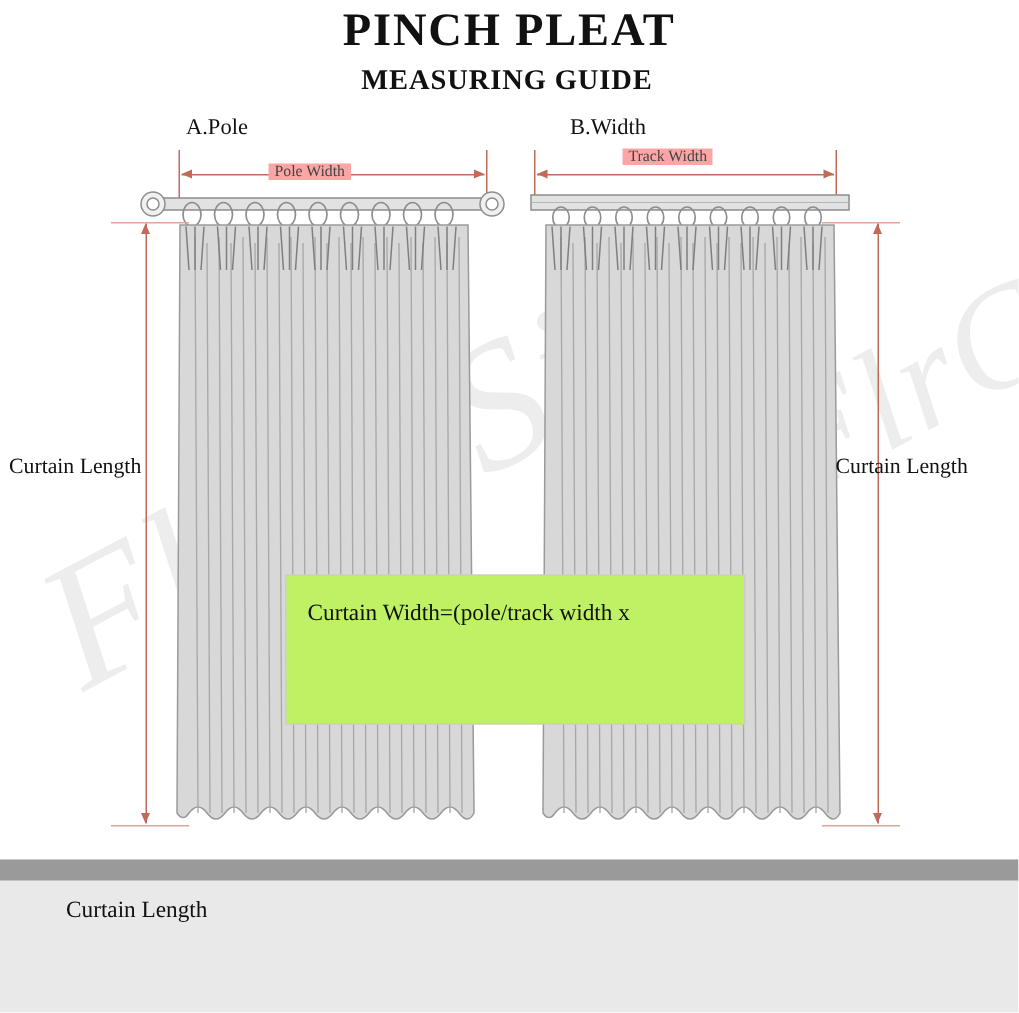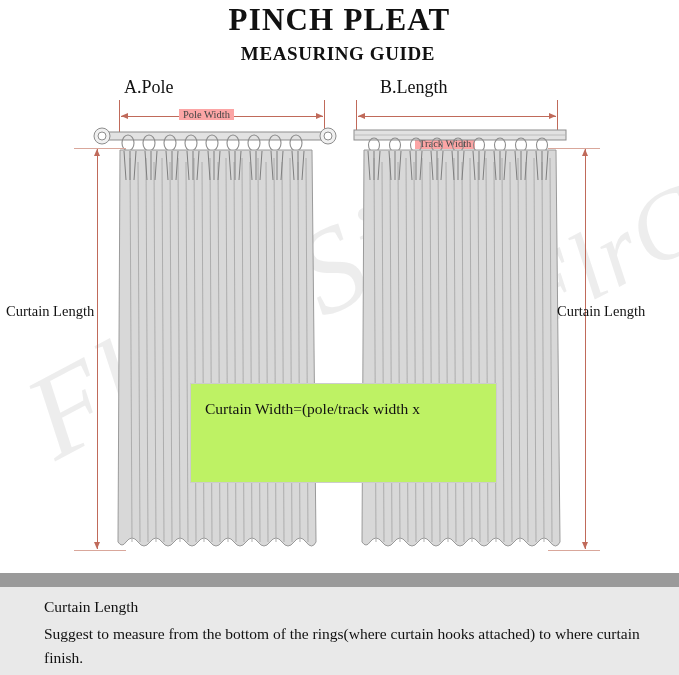--- a/index.html
+++ b/index.html
@@ -41,21 +41,21 @@
     text-align: center;
     font-size: 19px;
     font-weight: bold;
     letter-spacing: 0.6px;
     color: #111;
   }
 
   
   .panel-label {
     position: absolute;
-    font-size: 18px;
+    font-size: 15px;
     color: #111;
     white-space: nowrap;
   }
   .label-pole  { top: 77px; left: 124px; }
   .label-track { top: 77px; left: 380px; }
 
   
   .watermark {
     position: absolute;
     color: rgba(155,155,155,0.18);
@@ -193,21 +193,21 @@
 
 <div class="page">
 
   <div class="watermark wm1">FlrCoSie</div>
   <div class="watermark wm2">FlrCoSie</div>
 
   <div class="title-main">PINCH PLEAT</div>
   <div class="title-sub">MEASURING GUIDE</div>
 
   <div class="panel-label label-pole">A.Pole</div>
-  <div class="panel-label label-track">B.Length</div>
+  <div class="panel-label label-track">B.Width</div>
 
   <div class="dim-tick" style="left:119px; top:100px; height:32px;"></div>
   <div class="dim-tick" style="left:324px; top:100px; height:32px;"></div>
   <div class="dim-h" style="left:121px; top:116px; width:202px;"></div>
   <div class="dim-text" style="left:179px; top:109px;">Pole Width</div>
 
   <svg class="curtain-svg" style="left:80px; top:118px;" width="270" height="440" viewBox="0 0 270 440">
 
     <rect x="28" y="14" width="214" height="8" fill="#e2e2e2" stroke="#8d8d8d" stroke-width="1"></rect>
 
@@ -269,21 +269,21 @@
       <path d="M149,33 L151,62 M155,33 L155,62 M161,33 L159,62"></path>
       <path d="M170,33 L172,62 M176,33 L176,62 M182,33 L180,62"></path>
       <path d="M191,33 L193,62 M197,33 L197,62 M203,33 L201,62"></path>
       <path d="M212,33 L214,62 M218,33 L218,62 M224,33 L222,62"></path>
     </g>
   </svg>
 
   <div class="dim-tick" style="left:356px; top:100px; height:32px;"></div>
   <div class="dim-tick" style="left:557px; top:100px; height:32px;"></div>
   <div class="dim-h" style="left:358px; top:116px; width:198px;"></div>
-  <div class="dim-text" style="left:415px; top:99px;margin-top:39px;">Track Width</div>
+  <div class="dim-text" style="left:415px; top:99px;">Track Width</div>
 
   <svg class="curtain-svg" style="left:330px; top:118px;" width="260" height="440" viewBox="0 0 260 440">
 
     <rect x="24" y="12" width="212" height="10" fill="#e2e2e2" stroke="#8d8d8d" stroke-width="1"></rect>
     <line x1="24" y1="17" x2="236" y2="17" stroke="#b5b5b5" stroke-width="0.8"></line>
 
     <g fill="none" stroke="#8d8d8d" stroke-width="1.1">
       <ellipse cx="44" cy="27" rx="5.5" ry="7"></ellipse>
       <ellipse cx="65" cy="27" rx="5.5" ry="7"></ellipse>
       <ellipse cx="86" cy="27" rx="5.5" ry="7"></ellipse>
@@ -350,16 +350,15 @@
   <div class="dim-v" style="left:585px; top:149px; height:400px;"></div>
   <div class="length-label len-right">Curtain Length</div>
 
   <div class="formula-box">
     <div class="formula-line">Curtain Width=(pole/track width x</div>
   </div>
 
   <div class="footer">
     <div class="footer-bar"></div>
     <div class="footer-title">Curtain Length</div>
-    <div class="footer-body">Suggest to measure from the bottom of the rings(where curtain hooks attached) to where curtain finish.</div>
   </div>
 
 </div>
 
 </body></html>

